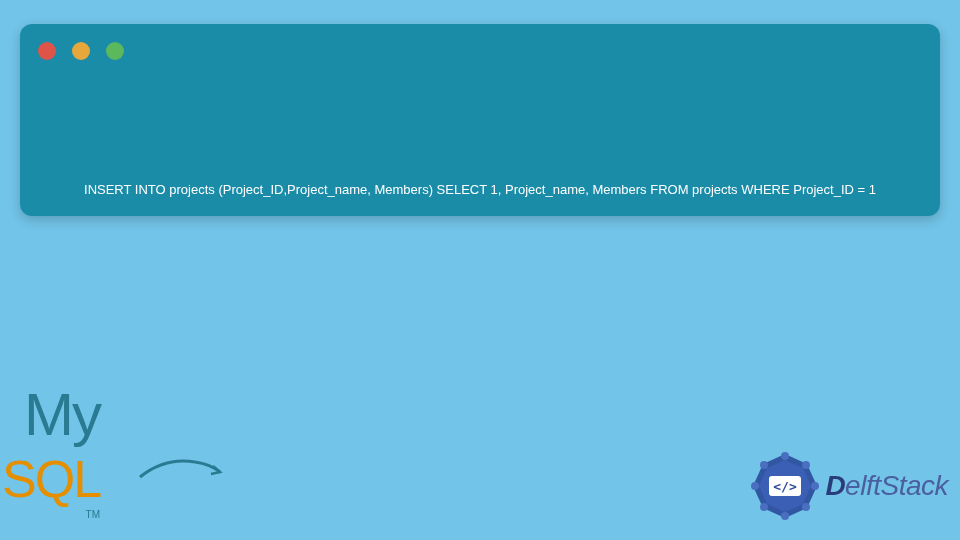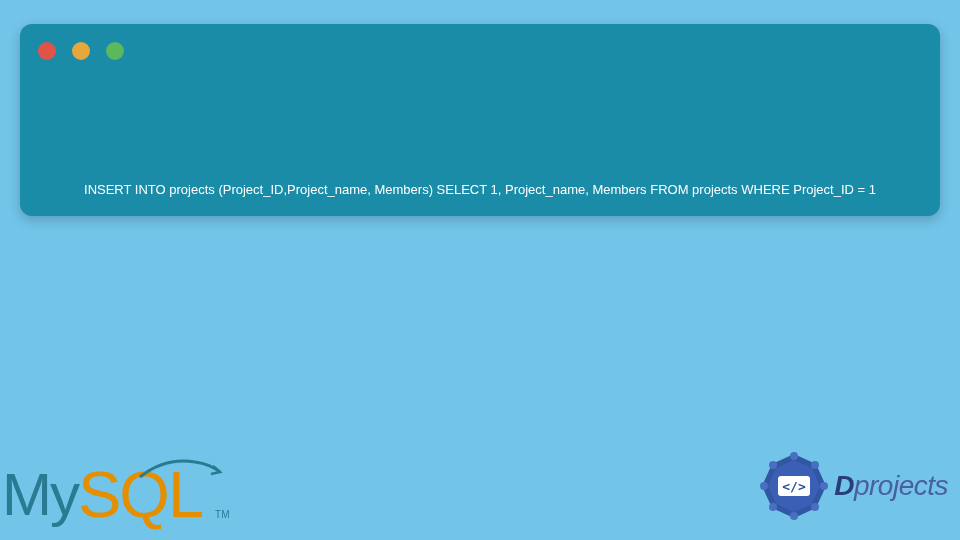--- a/index.html
+++ b/index.html
@@ -49,32 +49,33 @@
       color: #ffffff;
       font-size: 13px;
       font-family: Arial, Helvetica, sans-serif;
       white-space: nowrap;
     }
     .mysql-logo {
       position: absolute;
       bottom: 8px;
       left: 2px;
       display: flex;
-      align-items: center;
+      align-items: flex-end;
       font-family: "Helvetica Neue", Arial, sans-serif;
+      flex-direction: column;
     }
     .mysql-my {
       color: #2a7a92;
       font-size: 60px;
       font-weight: 400;
       letter-spacing: -2px;
     }
     .mysql-sql {
       color: #e48e00;
-      font-size: 65px;
+      font-size: 52px;
       font-weight: 400;
       letter-spacing: -2px;
     }
     .mysql-tm {
       color: #2a7a92;
       font-size: 10px;
       margin-left: 13px;
       align-self: flex-end;
       margin-bottom: 12px;
     }
@@ -142,15 +143,15 @@
         <circle cx="0" cy="30" r="4" fill="#4a6fc0"></circle>
         <circle cx="-21" cy="21" r="4" fill="#4a6fc0"></circle>
         <circle cx="-30" cy="0" r="4" fill="#4a6fc0"></circle>
         <circle cx="-21" cy="-21" r="4" fill="#4a6fc0"></circle>
         <rect x="-16" y="-10" width="32" height="20" rx="3" fill="#ffffff"></rect>
         <text x="0" y="5" text-anchor="middle" font-size="13" fill="#2a4a9a" font-family="monospace" font-weight="bold">&lt;/&gt;</text>
       </g>
     </svg>
   </div>
   <div class="delft-text">
-    <span class="delft-d">D</span><span class="delft-rest">projects</span>
+    <span class="delft-d">D</span><span class="delft-rest">elftStack</span>
   </div>
 </div>
 
 </body></html>

